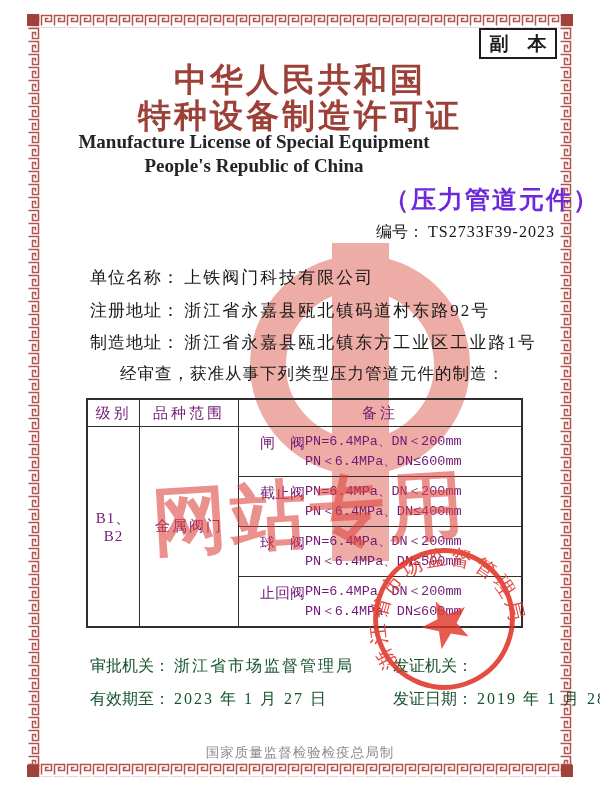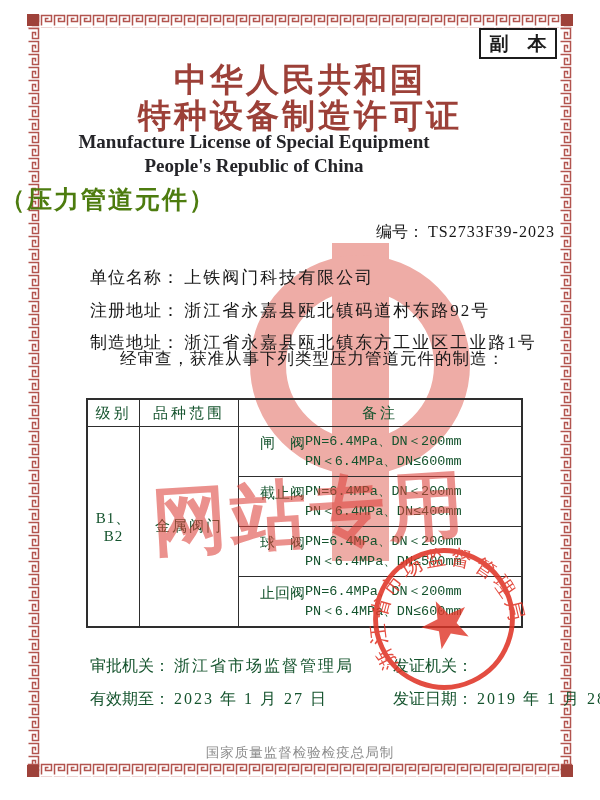--- a/index.html
+++ b/index.html
@@ -24,32 +24,32 @@
   .copy-badge{position:absolute;left:479px;top:28px;width:74px;height:27px;
               border:2px solid #1c1c1c;text-align:center;line-height:27px;
               font-size:19px;font-weight:bold;color:#1c1c1c;}
   .t-cn{position:absolute;left:0;width:600px;text-align:center;
         font-family:"Liberation Sans","DejaVu Sans",sans-serif;
         font-weight:bold;font-size:33px;letter-spacing:3px;color:#9c4038;}
   .t-cn1{top:58px;} .t-cn2{top:94px;}
   .t-en{position:absolute;left:12px;width:484px;text-align:center;
         font-weight:bold;font-size:19px;color:#242428;}
   .t-en1{top:131px;} .t-en2{top:155px;}
-  .t-sub{position:absolute;left:0;top:183px;width:600px;text-align:left;
-         font-weight:bold;font-size:25px;letter-spacing:2px;color:#4d7c0f;}
+  .t-sub{position:absolute;left:0;top:183px;width:600px;text-align:right;
+         font-weight:bold;font-size:25px;letter-spacing:2px;color:#6d28d9;}
   .lic-no{position:absolute;left:376px;top:222px;font-size:16px;color:#161616;}
   .lic-no .val{letter-spacing:1px;}
   .field{position:absolute;left:90px;font-size:17px;white-space:nowrap;color:#181818;}
   .field .lab{letter-spacing:1px;}
   .field .val{letter-spacing:2px;}
   .f-unit{top:266px;} .f-reg{top:299px;} .f-mfg{top:331px;}
-  .f-note{top:348px;left:120px;font-size:16.5px;letter-spacing:1px;}
+  .f-note{top:363px;left:120px;font-size:16.5px;letter-spacing:1px;}
   
   .lic-table{position:absolute;left:86px;top:398px;width:437px;border-collapse:collapse;
-             table-layout:fixed;font-size:15px;color:#14532d;}
+             table-layout:fixed;font-size:15px;color:#701a75;}
   .lic-table th,.lic-table td{border:1px solid #2e2e2e;padding:0;}
   .lic-table{border:2px solid #2e2e2e;}
   .lic-table th{height:26px;font-weight:normal;letter-spacing:3px;text-align:center;}
   .col1{width:51px;} .col2{width:98px;}
   td.level,td.cat{text-align:center;letter-spacing:1px;}
   td.cat{letter-spacing:2px;}
   td.remark{height:49px;vertical-align:middle;}
   .rm{display:flex;align-items:flex-start;padding:4px 0 4px 8px;}
   .vname{flex:0 0 58px;letter-spacing:0;margin-top:2px;text-align:right;}
   .specs{display:flex;flex-direction:column;font-family:"Liberation Mono","DejaVu Sans Mono",monospace;

